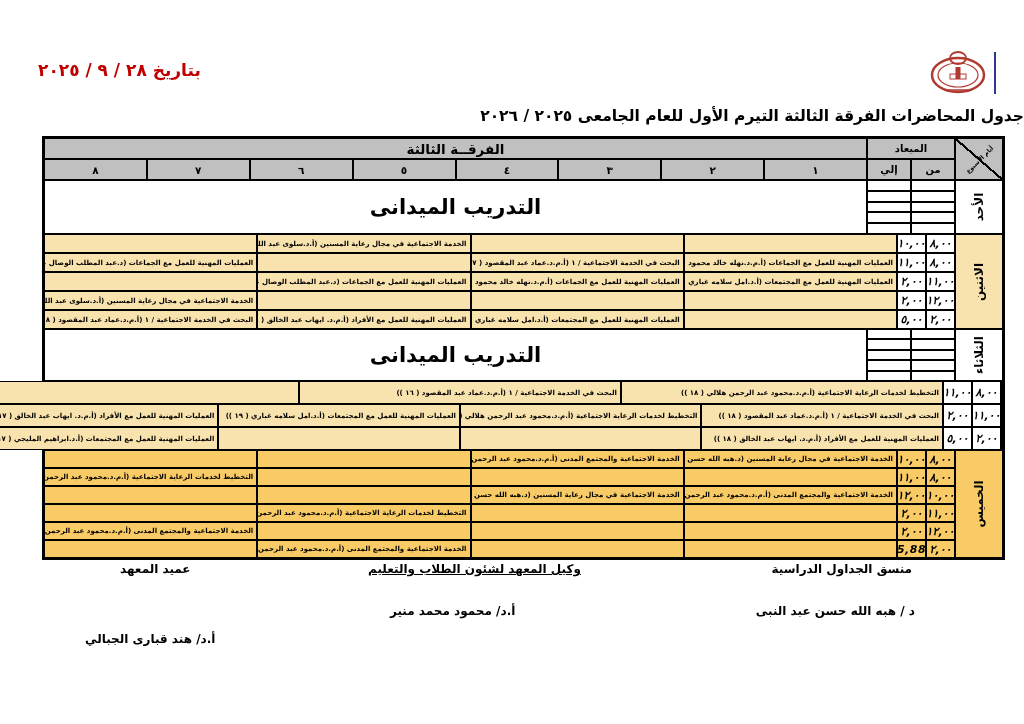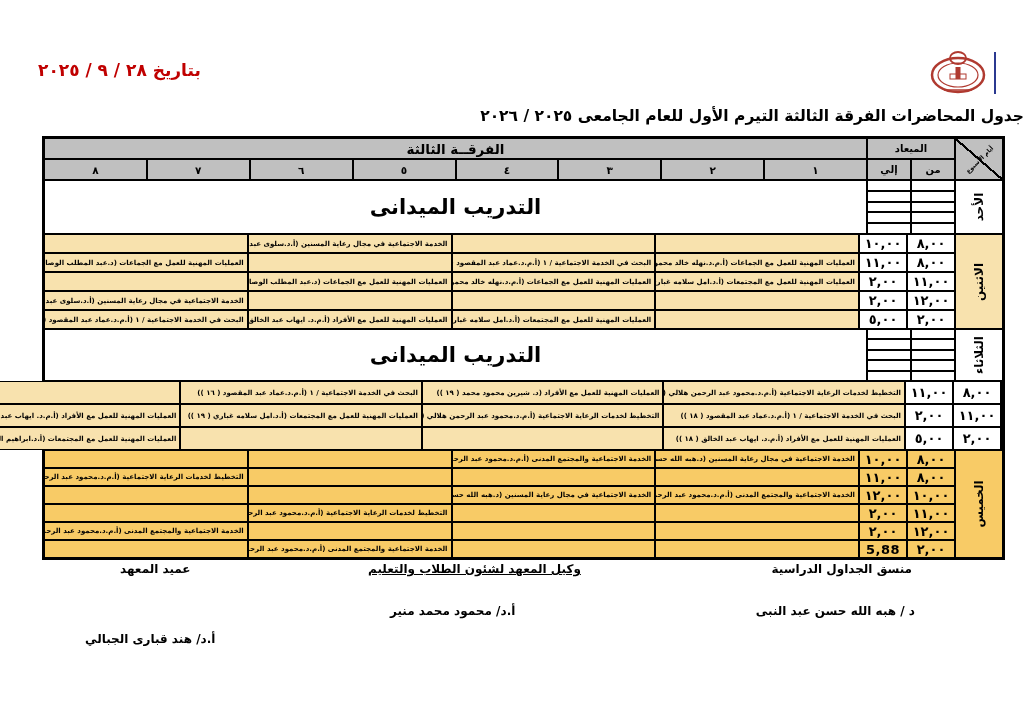--- a/index.html
+++ b/index.html
@@ -27,21 +27,21 @@
      transform:rotate(-45deg);font-size:6px;font-weight:bold;direction:rtl;}
   .htime{width:88px;}
   .hgrp{flex:1;}
   .h21{height:21px;font-size:10px;background:#c0c0c0;}
   .w44{width:44px;}
   .numcell{flex:1;font-size:10.5px;background:#c0c0c0;height:21px;}
   .dg{display:flex;}
   .daycell{width:48px;}
   .vlabel{transform:rotate(-90deg);white-space:nowrap;font-size:12px;font-weight:bold;direction:rtl;}
   .rows{flex:1;display:flex;flex-direction:column;}
-  .tc{width:48px;font-size:13px;letter-spacing:.5px;direction:rtl;}
+  .tc{width:29px;font-size:11px;letter-spacing:.5px;direction:rtl;font-style:italic;}
   .slot{flex:1;justify-content:flex-start;direction:rtl;}
   .slottext{font-size:7px;font-weight:bold;white-space:nowrap;padding:0 3px;direction:rtl;}
   .minis{width:88px;display:flex;flex-direction:column;}
   .mini > .c{flex:1;}
   .train{flex:1;font-size:21px;direction:rtl;}
   .dg.tan .slot,.dg.tan .daycell{background:#f8e2ae;}
   .dg.tan .tc{background:#ffffff;}
   .dg.gold .slot,.dg.gold .daycell,.dg.gold .tc{background:#f8cb66;}
   .dg.white .c{background:#ffffff;}
   
@@ -249,23 +249,20 @@
           <div class="vlabel">الأربعاء</div>
         </div>
         <div class="rows">
           <div class="row" style="height: 23px;">
             <div class="c tc">٨,٠٠</div>
             <div class="c tc">١١,٠٠</div>
             <div class="c slot">
               <div class="slottext">التخطيط لخدمات الرعاية الاجتماعية  (أ.م.د.محمود عبد الرحمن هلالي  ( ١٨ ))</div>
             </div>
             <div class="c slot">
-              <div class="slottext">العمليات المهنية للعمل مع الأفراد  (د. شيرين محمود محمد  ( ١٩ ))</div>
-            </div>
-            <div class="c slot">
               <div class="slottext">البحث في الخدمة الاجتماعية / ١  (أ.م.د.عماد عبد المقصود  ( ١٦ ))</div>
             </div>
             <div class="c slot">
               <div class="slottext"></div>
             </div>
           </div>
           <div class="row" style="height: 23px;">
             <div class="c tc">١١,٠٠</div>
             <div class="c tc">٢,٠٠</div>
             <div class="c slot">

